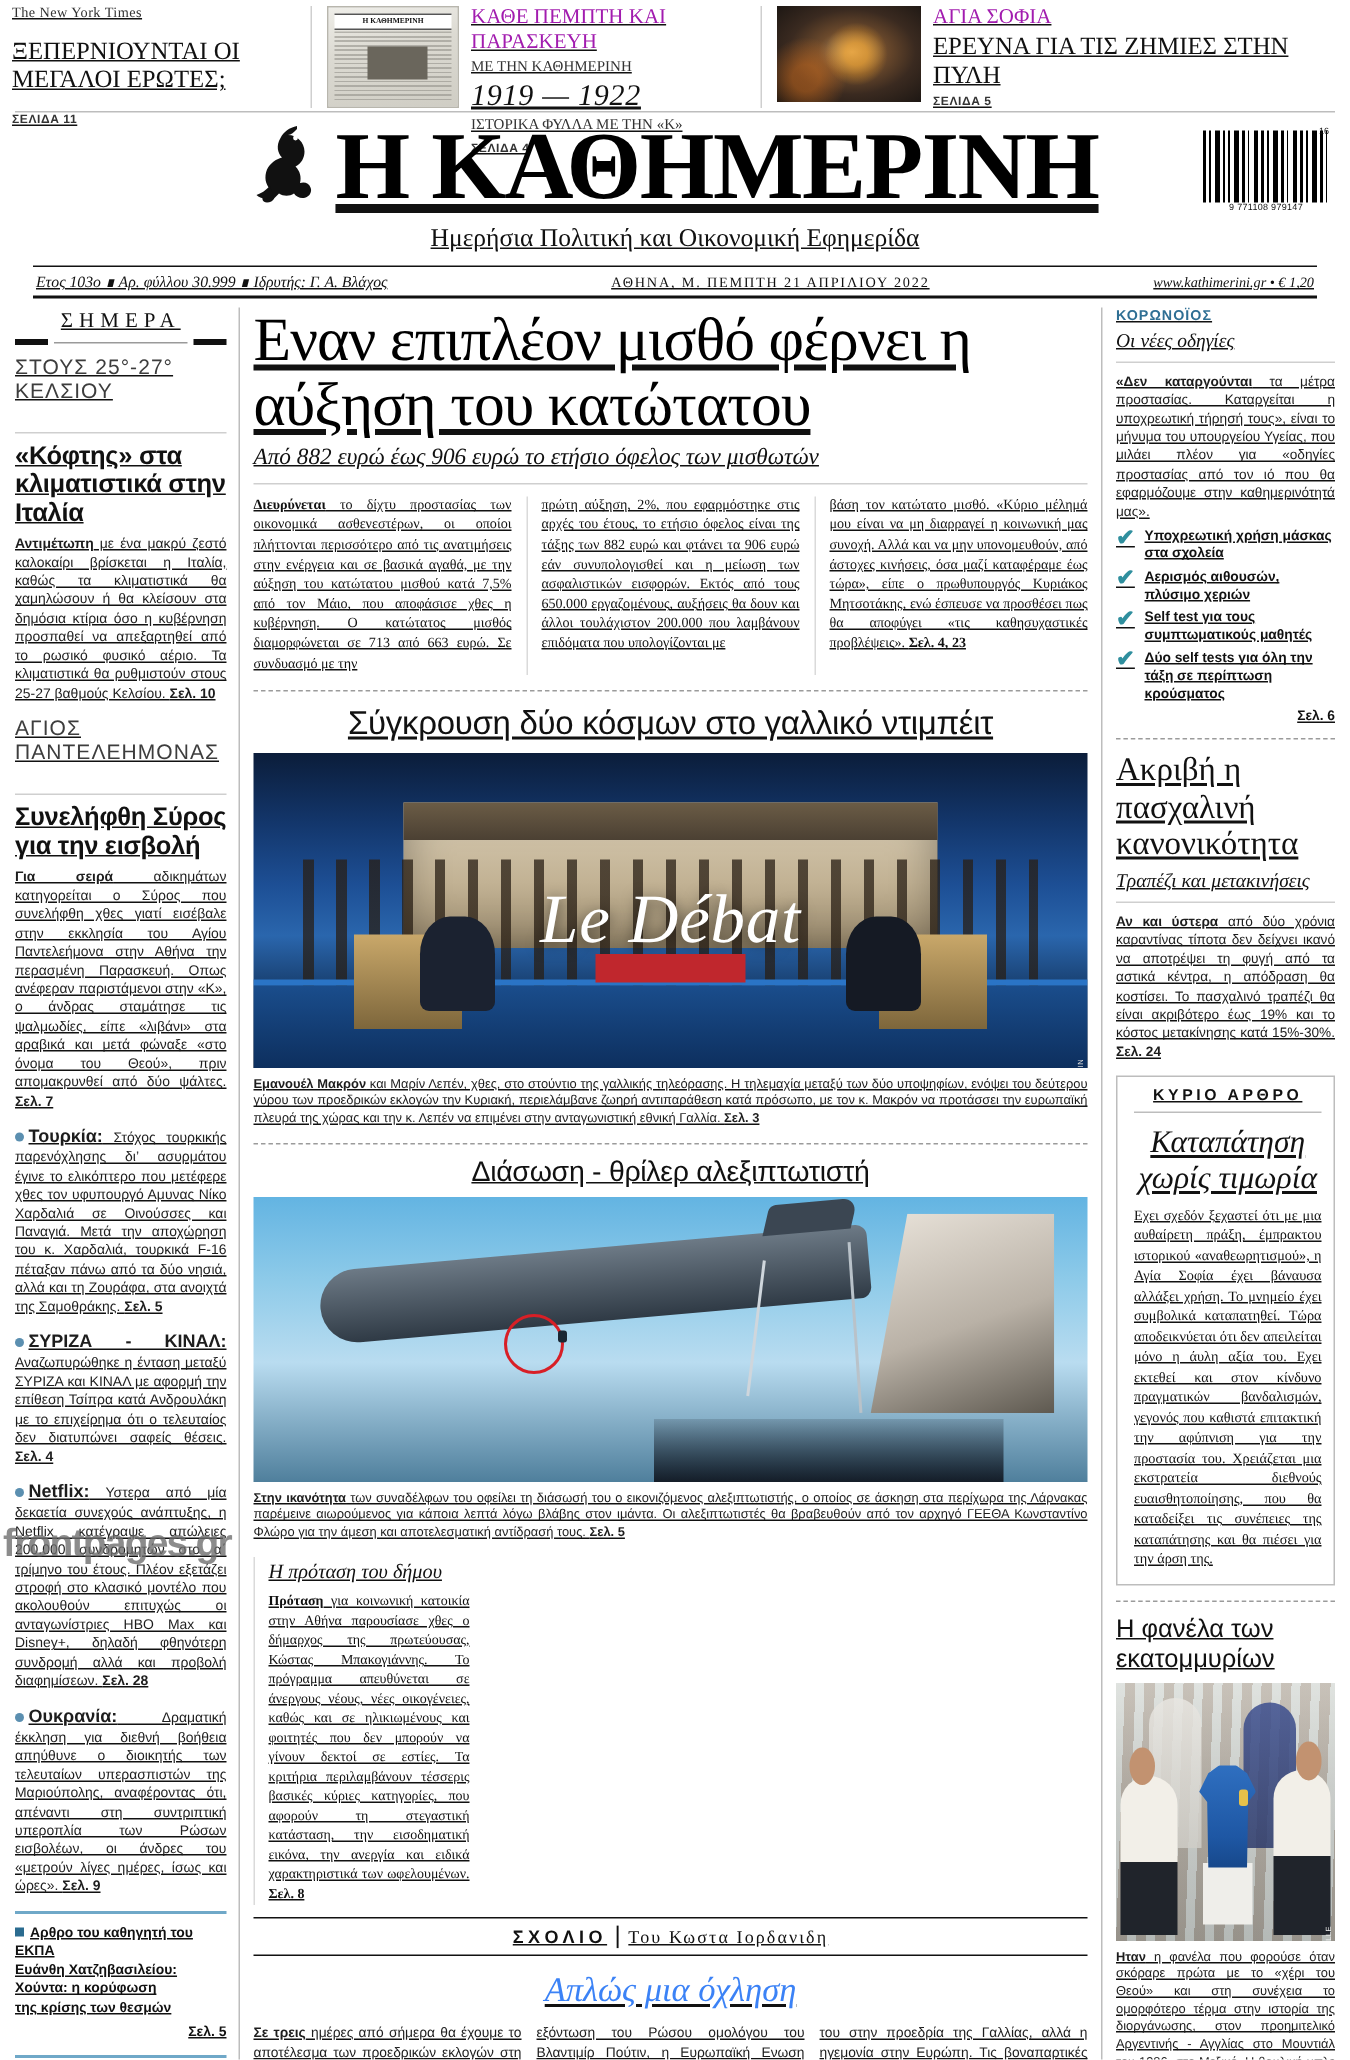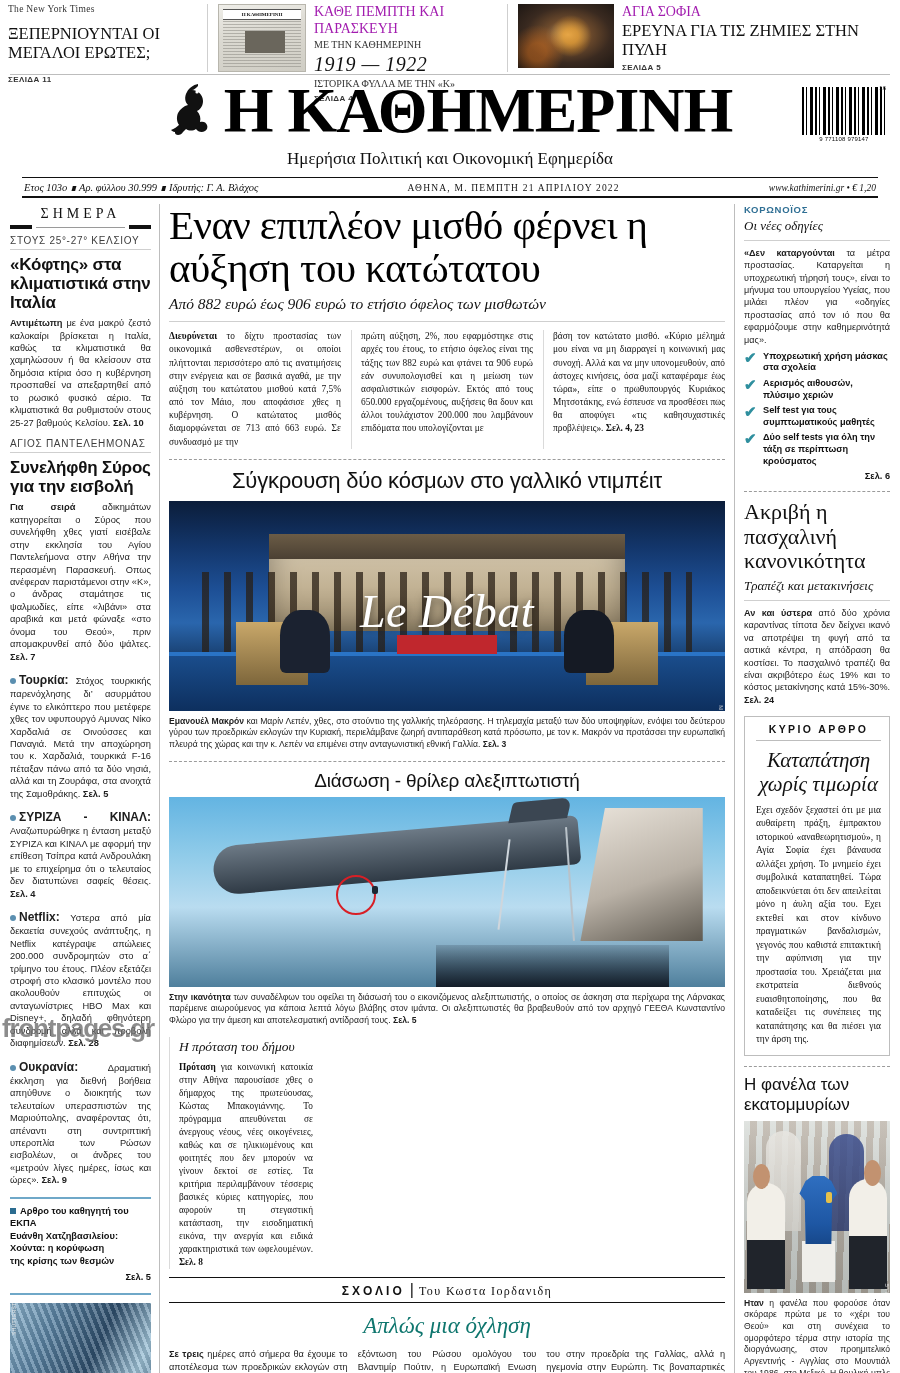--- a/index.html
+++ b/index.html
@@ -4,21 +4,21 @@
 <style>
   html,body{margin:0;padding:0;}
   body{
     width:900px;height:1373px;
     background:#ffffff;
     font-family:"Liberation Sans", sans-serif;
     color:#111;
     overflow:hidden;
     position:relative;
   }
-  .page{width:900px;height:1070px;position:relative;box-sizing:border-box;}
+  .page{width:900px;height:1070px;position:relative;box-sizing:border-box;text-decoration:underline;}
 
   
   .promo{
     display:flex;height:72px;box-sizing:border-box;
     padding:4px 8px 0 8px;
   }
   .promo-cell{display:flex;gap:8px;box-sizing:border-box;}
   .promo-c1{width:200px;padding-right:10px;border-right:1px solid #cfcfcf;flex-direction:column;}
   .promo-c2{width:300px;padding:0 10px;border-right:1px solid #cfcfcf;}
   .promo-c3{flex:1;padding-left:10px;display:flex;gap:8px;}
@@ -98,22 +98,22 @@
 
   
   .simera-head{
     text-align:center;font-family:"Liberation Serif",serif;
     font-size:14px;letter-spacing:4px;color:#111;margin:2px 0 3px 0;
   }
   .simera-rule{display:flex;align-items:center;gap:4px;margin-bottom:6px;}
   .simera-rule .blk{height:4px;background:#111;width:22px;}
   .simera-rule .thin{flex:1;height:1px;background:#9a9a9a;}
   .kicker{
-    font-size:10px;letter-spacing:.7px;color:#3d3d3d;margin:4px 0 2px 0;
-    padding-bottom:3px;border-bottom:1px solid #cfcfcf;
+    font-size:14px;letter-spacing:.7px;color:#3d3d3d;margin:4px 0 2px 0;
+    padding-bottom:20px;border-bottom:1px solid #cfcfcf;
   }
   .l-head{
     font-size:17px;line-height:1.12;font-weight:700;color:#111;margin:5px 0 5px 0;
     letter-spacing:-.2px;
   }
   .l-body{font-size:9.3px;line-height:1.34;color:#1d1d1d;text-align:justify;}
   .l-body b{font-weight:700;}
   .bullet-item{font-size:9.3px;line-height:1.34;color:#1d1d1d;text-align:justify;margin-top:9px;}
   .bullet-item .dot{display:inline-block;width:6px;height:6px;border-radius:50%;background:#5b8fb0;margin-right:3px;}
   .bullet-item .lbl{font-weight:700;font-size:12px;}
@@ -227,21 +227,21 @@
   .sxolio-wrap{margin-top:8px;}
   .sxolio-bar{
     border-top:1.6px solid #111;border-bottom:1px solid #111;
     text-align:center;padding:3px 0 3px 0;
   }
   .sxolio-bar .l1{font-family:"Liberation Sans",sans-serif;font-weight:700;font-size:12px;letter-spacing:3px;color:#111;}
   .sxolio-bar .sep{color:#111;margin:0 5px;}
   .sxolio-bar .l2{font-family:"Liberation Serif",serif;font-size:12px;letter-spacing:1.4px;color:#111;}
   .sxolio-title{
     font-family:"Liberation Serif",serif;font-style:italic;font-size:23px;
-    text-align:center;margin:10px 0 9px 0;color:#0f766e;
+    text-align:center;margin:10px 0 9px 0;color:#3b82f6;
   }
   .sxolio-cols{display:flex;gap:10px;}
   .sxolio-cols .c{flex:1;font-size:9.2px;line-height:1.42;color:#1d1d1d;text-align:justify;}
   .sxolio-cols .c b{font-weight:700;}
 
   
   .r-kicker{font-size:9.5px;font-weight:700;letter-spacing:.7px;color:#2f6f94;margin-bottom:3px;}
   .r-head{font-family:"Liberation Serif",serif;font-size:22px;line-height:1.12;color:#111;margin:0 0 4px 0;}
   .r-sub{font-family:"Liberation Serif",serif;font-style:italic;font-size:13px;color:#111;margin:0 0 6px 0;
     padding-bottom:6px;border-bottom:1px solid #cfcfcf;}

